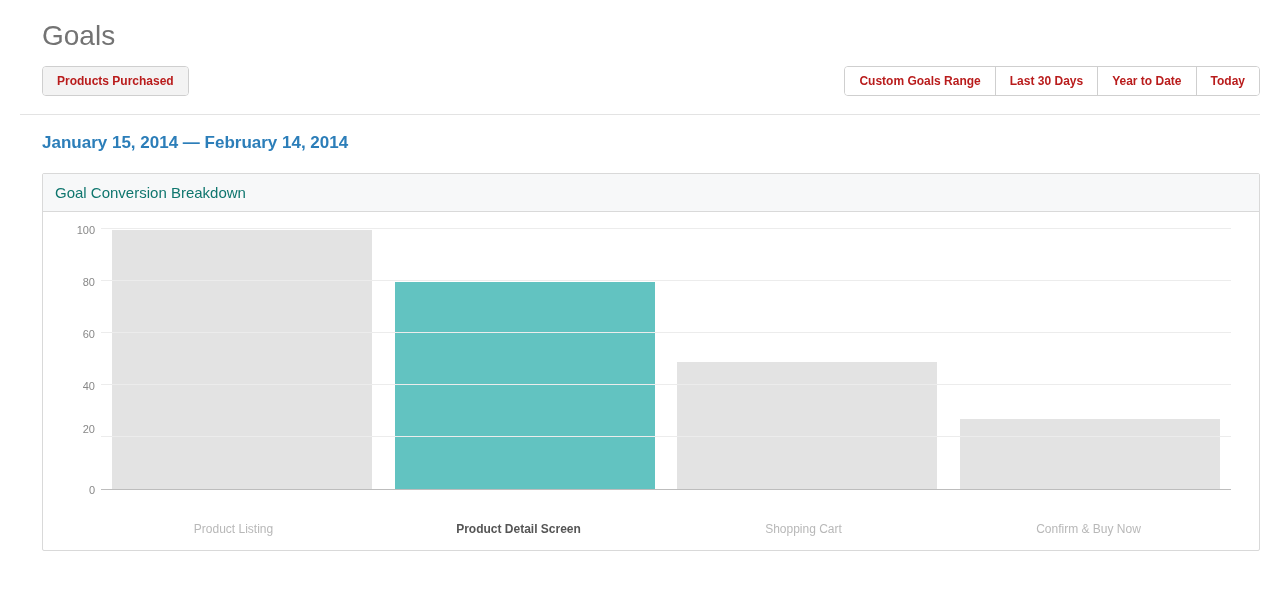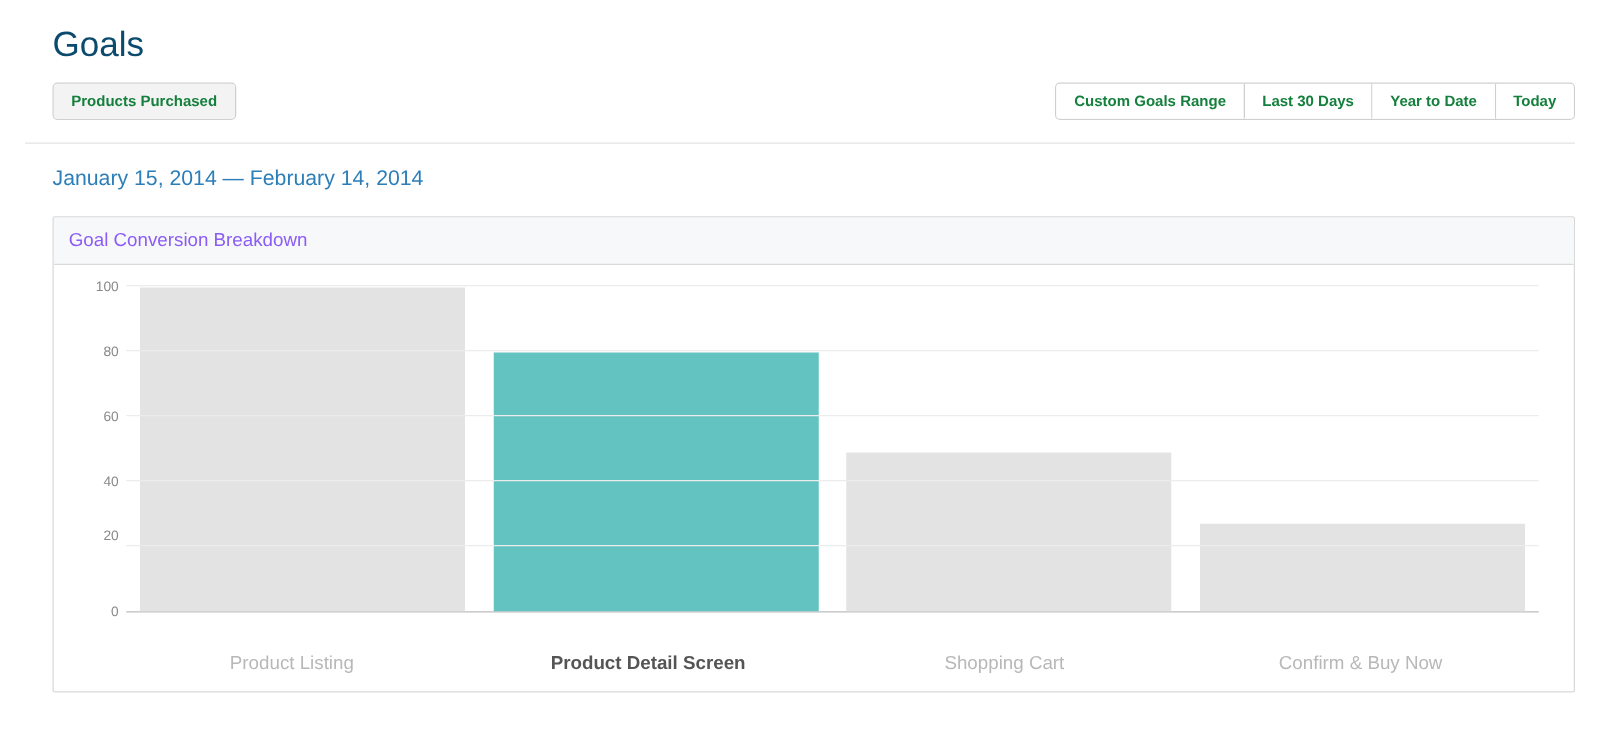--- a/index.html
+++ b/index.html
@@ -10,21 +10,21 @@
     background: #fff;
     color: #333;
     width: 1280px;
   }
   .page {
     padding: 20px 20px 30px 20px;
   }
   .page-title {
     font-size: 28px;
     font-weight: 300;
-    color: #0c4a6e;
+    color: #737373;
     margin: 0 0 14px 22px;
   }
   .toolbar {
     display: flex;
     justify-content: space-between;
     align-items: center;
     padding: 0 0 18px 22px;
     border-bottom: 1px solid #e3e3e3;
     margin-bottom: 18px;
   }
@@ -32,53 +32,53 @@
     display: inline-flex;
     border: 1px solid #cfcfcf;
     border-radius: 4px;
     overflow: hidden;
     background: #fff;
   }
   .btn-group .btn {
     padding: 7px 14px;
     font-size: 12px;
     font-weight: 600;
-    color: #15803d;
+    color: #b91c1c;
     background: #fff;
     border: none;
     border-right: 1px solid #cfcfcf;
     cursor: pointer;
     white-space: nowrap;
   }
   .btn-group .btn:last-child { border-right: none; }
   .btn-group .btn.active {
     background: #f3f3f3;
   }
   .btn-group.single .btn { border-right: none; }
 
   .date-range {
     font-size: 17px;
-    font-weight: 400;
+    font-weight: 700;
     color: #2c7eb9;
     margin: 0 0 20px 22px;
   }
 
   .panel {
     margin-left: 22px;
     border: 1px solid #d9d9d9;
     border-radius: 2px;
     overflow: hidden;
   }
   .panel-header {
     background: #f7f8f9;
     border-bottom: 1px solid #d9d9d9;
     padding: 10px 12px;
     font-size: 15px;
     font-weight: 400;
-    color: #8b5cf6;
+    color: #0f766e;
   }
 
   .chart-wrap {
     display: flex;
     padding: 18px 28px 22px 10px;
   }
   .y-axis {
     width: 48px;
     position: relative;
     flex-shrink: 0;
@@ -122,21 +122,21 @@
     background: #62c3c1;
   }
   .x-axis {
     display: flex;
     margin-left: 48px;
     padding: 10px 0 0 0;
   }
   .x-label {
     flex: 1;
     text-align: center;
-    font-size: 15px;
+    font-size: 12px;
     color: #b8b8b8;
     font-weight: 400;
   }
   .x-label.highlight {
     color: #555;
     font-weight: bold;
   }
 </style>
 </head>
 <body>

